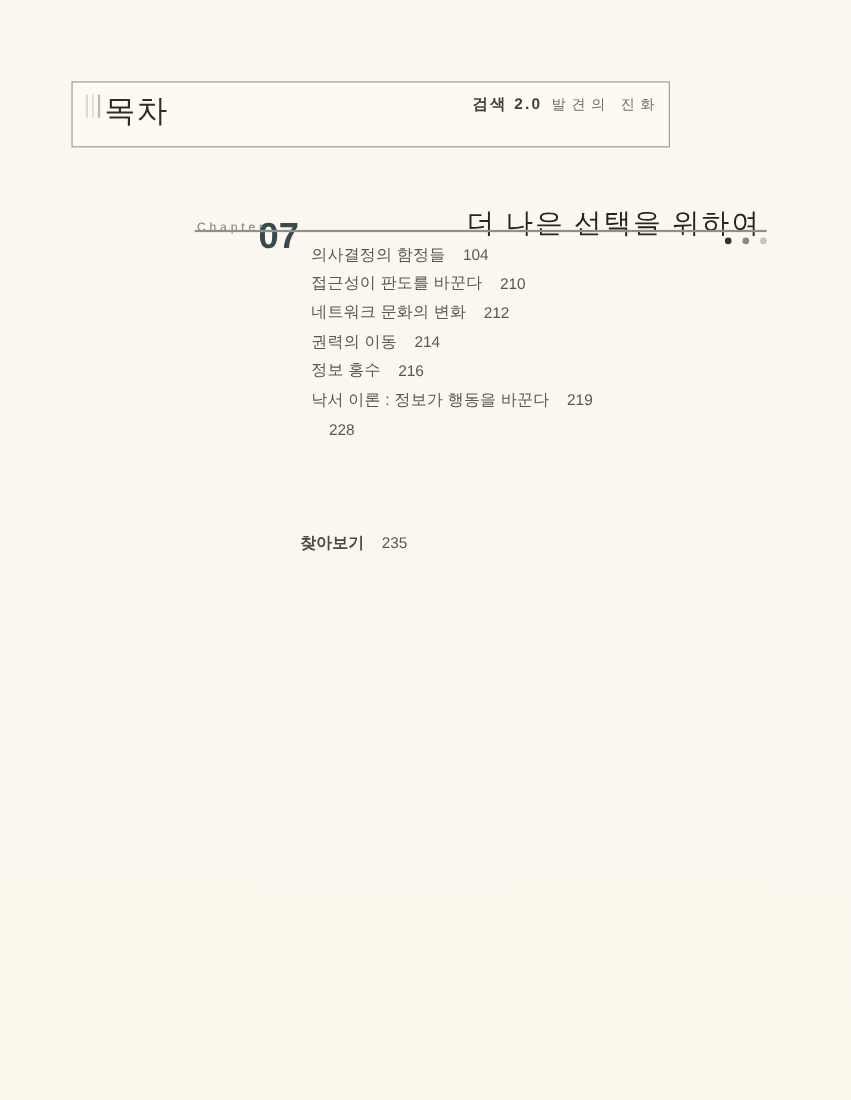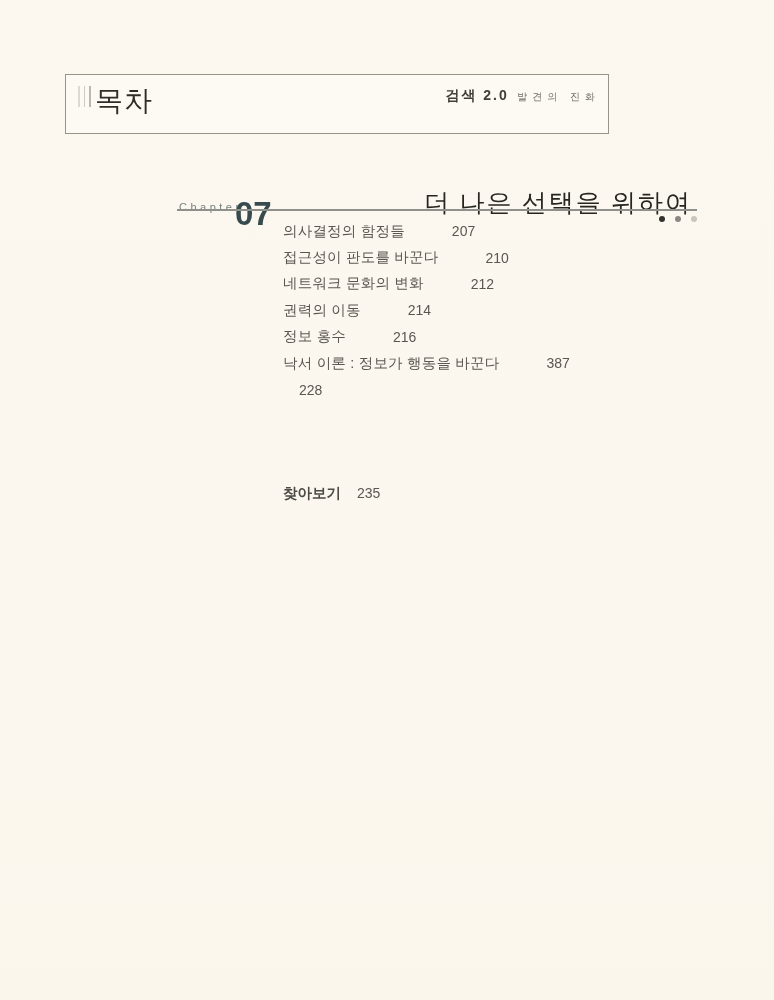--- a/index.html
+++ b/index.html
@@ -46,21 +46,21 @@
   }
   .book-title {
     position: absolute; right: 8px; top: 11px;
     white-space: nowrap;
   }
   .bt-strong {
     font-size: 14px; font-weight: 700;
     letter-spacing: 2px; color: #403e38; margin-top: 40px;
   }
   .bt-light {
-    font-size: 10px; font-weight: 400;
+    font-size: 13px; font-weight: 400;
     letter-spacing: 5px; color: #73706a;
     margin-left: 4px;
   }
 
   
   .chapter-label {
     position: absolute; left: 179px; top: 201px;
     font-size: 11px; letter-spacing: 3.5px;
     color: #75827f;
   }
@@ -97,36 +97,35 @@
   }
 
   
   .toc-list {
     position: absolute; left: 283px; top: 218px;
   }
   .toc-row {
     height: 26.4px;
     display: flex; align-items: center;
     white-space: nowrap;
-    gap: 31px;
   }
   .toc-title {
     font-size: 14.5px;
     letter-spacing: 0.2px;
     color: #5a5751;
   }
   .toc-page {
     font-size: 14px;
     color: #5a5751;
     margin-left: 16px;
   }
 
   
   .index-row {
-    position: absolute; left: 283px; top: 480px;
+    position: absolute; left: 273px; top: 480px;
     height: 26.4px;
     display: flex; align-items: center;
     white-space: nowrap;
   }
   .index-title {
     font-size: 14.5px; font-weight: 700;
     color: #4c4a45;
   }
   .index-page {
     font-size: 14px; color: #5a5751;
@@ -157,41 +156,41 @@
   <div class="chapter-rule"></div>
   <div class="dots">
     <i style="background: rgb(51, 49, 46);"></i>
     <i style="background: rgb(139, 136, 129);"></i>
     <i style="background: rgb(201, 197, 189);"></i>
   </div>
 
   <div class="toc-list">
       <div class="toc-row">
         <span class="toc-title">의사결정의 함정들</span>
-        <span class="toc-page">207</span>
+        <span class="toc-page">104</span>
       </div>
       <div class="toc-row">
         <span class="toc-title">접근성이 판도를 바꾼다</span>
         <span class="toc-page">210</span>
       </div>
       <div class="toc-row">
         <span class="toc-title">네트워크 문화의 변화</span>
         <span class="toc-page">212</span>
       </div>
       <div class="toc-row">
         <span class="toc-title">권력의 이동</span>
         <span class="toc-page">214</span>
       </div>
       <div class="toc-row">
         <span class="toc-title">정보 홍수</span>
         <span class="toc-page">216</span>
       </div>
       <div class="toc-row">
         <span class="toc-title">낙서 이론 : 정보가 행동을 바꾼다</span>
-        <span class="toc-page">387</span>
+        <span class="toc-page">219</span>
       </div>
       <div class="toc-row">
         <span class="toc-page">228</span>
       </div>
     </div>
 
   <div class="index-row">
     <span class="index-title">찾아보기</span>
     <span class="index-page">235</span>
   </div>

